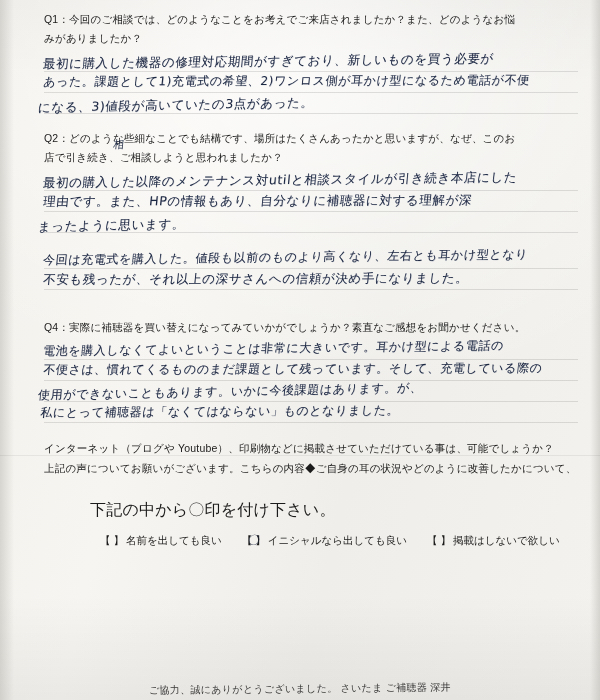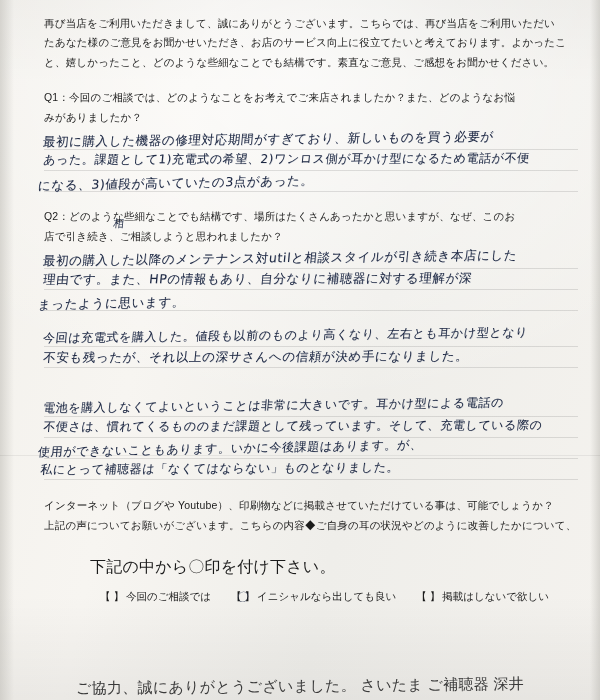--- a/index.html
+++ b/index.html
@@ -151,21 +151,21 @@
     font-size: 12px;
     transform: skewX(-6deg) rotate(-4deg);
     display: inline-block;
   }
   .footer {
     position: absolute;
     left: 0;
     right: 0;
     bottom: 4px;
     text-align: center;
-    font-size: 15px;
+    font-size: 10px;
     color: #3a3a3a;
     letter-spacing: 0.3px;
   }
   .footer-inner {
     display: inline-block;
     transform: rotate(-0.6deg);
   }
   .fold-line {
     position: absolute;
     left: 0; right: 0;
@@ -178,25 +178,20 @@
 <body>
 
 <div class="sheet">
   <div class="paper-shade"></div>
   <div class="edge-left"></div>
   <div class="edge-right"></div>
   <div class="fold-line" style="top: 455px;"></div>
 
   <div class="content">
 
-    <div class="printed intro">
-      <div>再び当店をご利用いただきまして、誠にありがとうございます。こちらでは、再び当店をご利用いただい</div>
-      <div>たあなた様のご意見をお聞かせいただき、お店のサービス向上に役立てたいと考えております。よかったこ</div>
-      <div>と、嬉しかったこと、どのような些細なことでも結構です。素直なご意見、ご感想をお聞かせください。</div>
-    </div>
 
     <div class="question-block">
       <div class="q-text">
         <div>Q1：今回のご相談では、どのようなことをお考えでご来店されましたか？また、どのようなお悩</div>
         <div>みがありましたか？</div>
       </div>
       <div class="answer" style="height: 66px;">
         <div class="rules"></div>
         <div class="ink">
           <span class="ln">最初に購入した機器の修理対応期間がすぎており、新しいものを買う必要が</span>
@@ -228,20 +223,23 @@
       <div class="answer" style="height: 46px;">
         <div class="rules"></div>
         <div class="ink">
           <span class="ln ink-small">今回は充電式を購入した。値段も以前のものより高くなり、左右とも耳かけ型となり</span>
           <span class="ln">不安も残ったが、それ以上の深サさんへの信頼が決め手になりました。</span>
         </div>
       </div>
     </div>
 
     <div class="question-block" style="margin-top: 22px;">
+      <div class="q-text">
+        <div>Q4：実際に補聴器を買い替えになってみていかがでしょうか？素直なご感想をお聞かせください。</div>
+      </div>
       <div class="answer" style="height: 88px;">
         <div class="rules"></div>
         <div class="ink">
           <span class="ln ink-small">電池を購入しなくてよいということは非常に大きいです。耳かけ型による電話の</span>
           <span class="ln ink-small">不便さは、慣れてくるもののまだ課題として残っています。そして、充電している際の</span>
           <span class="ln ink-small">使用ができないこともあります。いかに今後課題はあります。が、</span>
           <span class="ln ink-small">私にとって補聴器は「なくてはならない」ものとなりました。</span>
         </div>
       </div>
     </div>
@@ -253,21 +251,21 @@
       </div>
     </div>
 
     <div class="printed instruction">下記の中から〇印を付け下さい。</div>
 
     <div class="choices">
       <div class="choice">
         <span class="bracket-box">
           <span>【  】</span>
         </span>
-        <span>今回のご相談では</span>
+        <span>名前を出しても良い</span>
       </div>
       <div class="choice">
         <span class="bracket-box">
           <span>【  】</span>
           <span class="mark-o" style="position:absolute;">〇</span>
         </span>
         <span>イニシャルなら出しても良い</span>
       </div>
       <div class="choice">
         <span class="bracket-box">

